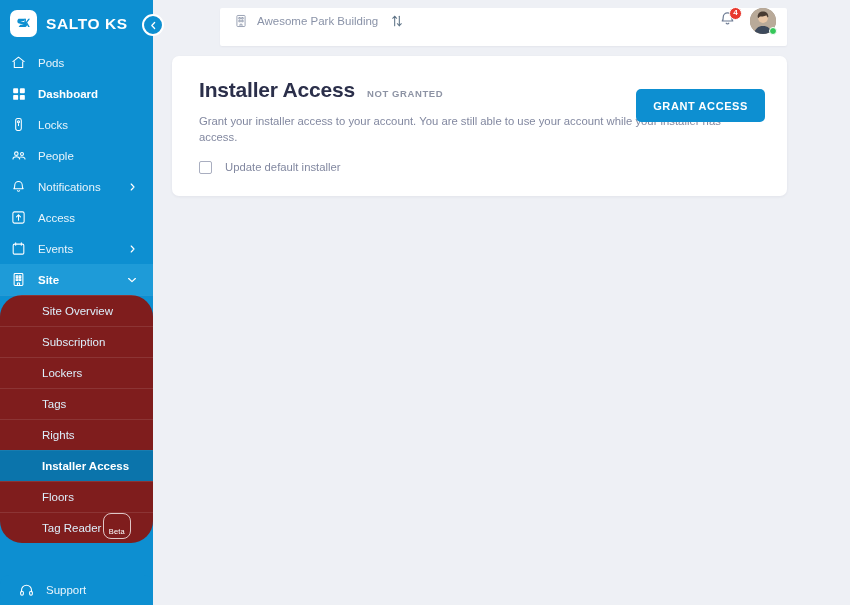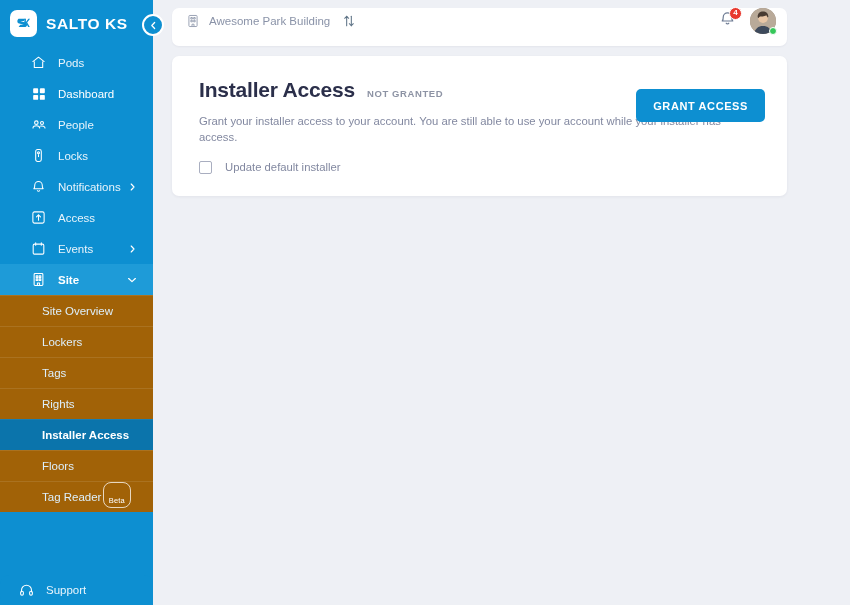--- a/index.html
+++ b/index.html
@@ -39,21 +39,21 @@
     color: #ffffff;
     font-size: 15.5px;
     font-weight: bold;
     letter-spacing: 0.6px;
   }
 
   .nav { flex: 1 1 auto; }
   .nav-item {
     height: 31px;
     display: flex; align-items: center;
-    padding-left: 30px;
+    padding-left: 10px;
     color: #e8f4fb;
     font-size: 11.5px;
     position: relative;
     cursor: pointer;
   }
   .nav-item .ico {
     width: 17px; height: 17px;
     flex: 0 0 17px;
     display: flex; align-items: center; justify-content: center;
     margin-right: 11px;
@@ -64,21 +64,21 @@
     color: #ffffff;
     font-weight: bold;
   }
   .nav-item .label { white-space: nowrap; }
   .nav-item .chev {
     position: absolute; right: 16px; top: 50%;
     transform: translateY(-50%);
     display: flex; align-items: center;
   }
 
-  .submenu { background: #a16207; }
+  .submenu { background: #7f1d1d; border-radius: 22px; }
   .sub-item {
     height: 31px;
     display: flex; align-items: center;
     padding-left: 42px;
     color: #ddeffb;
     font-size: 11.5px;
     border-top: 1px solid rgba(255,255,255,0.10);
     cursor: pointer;
     position: relative;
   }
@@ -137,25 +137,26 @@
     height: 605px;
     background: #eef0f5;
     display: flex; flex-direction: column;
     padding: 8px 15px 0 19px;
     overflow: hidden;
   }
 
   .topbar {
     height: 38px;
     background: #ffffff;
-    border-radius: 7px;
+    border-radius: 2px;
     display: flex; align-items: center;
     padding: 0 11px 13px 13px;
     flex: 0 0 38px;
     box-shadow: 0 1px 2px rgba(30,40,70,0.05);
+    margin-left: 48px;
   }
   .crumb { display: flex; align-items: center; }
   .crumb .b-ico { width: 15px; height: 15px; margin-right: 9px; display:flex; align-items:center; justify-content:center;}
   .crumb-text {
     color: #8a93a8;
     font-size: 11.5px;
   }
   .swap-ico { margin-left: 11px; width: 15px; height: 15px; display:flex; align-items:center; justify-content:center; cursor:pointer;}
   .topbar-right {
     margin-left: auto;
@@ -275,53 +276,53 @@
       <div class="nav-item">
         <span class="ico">
           <svg width="15" height="15" viewBox="0 0 24 24" fill="none" stroke="#ffffff" stroke-width="1.7" stroke-linecap="round" stroke-linejoin="round">
               <path d="M3 10.5 12 3.5l9 7"></path>
               <path d="M5.3 10.8V20h13.4v-9.2"></path>
             </svg>
         </span>
         <span class="label">Pods</span>
       </div>
 
-      <div class="nav-item" style="font-weight:normal;color:#ffffff;">
+      <div class="nav-item" style="font-weight:bold;color:#ffffff;">
         <span class="ico">
           <svg width="14" height="14" viewBox="0 0 24 24" fill="#ffffff">
               <rect x="2" y="2" width="8.5" height="8.5" rx="1.5"></rect>
               <rect x="13.5" y="2" width="8.5" height="8.5" rx="1.5"></rect>
               <rect x="2" y="13.5" width="8.5" height="8.5" rx="1.5"></rect>
               <rect x="13.5" y="13.5" width="8.5" height="8.5" rx="1.5"></rect>
             </svg>
         </span>
         <span class="label">Dashboard</span>
       </div>
 
       <div class="nav-item">
         <span class="ico">
+          <svg width="15" height="15" viewBox="0 0 24 24" fill="none" stroke="#ffffff" stroke-width="1.7" stroke-linejoin="round">
+              <rect x="7.5" y="2.5" width="9" height="19" rx="3"></rect>
+              <circle cx="12" cy="7.5" r="1.6"></circle>
+              <path d="M12 10v4.5"></path>
+            </svg>
+        </span>
+        <span class="label">Locks</span>
+      </div>
+
+      <div class="nav-item">
+        <span class="ico">
           <svg width="16" height="16" viewBox="0 0 24 24" fill="none" stroke="#ffffff" stroke-width="1.7" stroke-linecap="round">
               <circle cx="8" cy="8.5" r="2.6"></circle>
               <circle cx="16.5" cy="9" r="2.2"></circle>
               <path d="M3 16.5c0-2.2 2.2-3.4 5-3.4s5 1.2 5 3.4"></path>
               <path d="M14.5 13.6c2.4-.4 6.5.5 6.5 2.9"></path>
             </svg>
         </span>
         <span class="label">People</span>
-      </div>
-
-      <div class="nav-item">
-        <span class="ico">
-          <svg width="15" height="15" viewBox="0 0 24 24" fill="none" stroke="#ffffff" stroke-width="1.7" stroke-linejoin="round">
-              <rect x="7.5" y="2.5" width="9" height="19" rx="3"></rect>
-              <circle cx="12" cy="7.5" r="1.6"></circle>
-              <path d="M12 10v4.5"></path>
-            </svg>
-        </span>
-        <span class="label">Locks</span>
       </div>
 
       <div class="nav-item">
         <span class="ico">
           <svg width="15" height="15" viewBox="0 0 24 24" fill="none" stroke="#ffffff" stroke-width="1.7" stroke-linecap="round" stroke-linejoin="round">
               <path d="M6 10a6 6 0 0 1 12 0c0 4 1.4 5.5 1.4 5.5H4.6S6 14 6 10z"></path>
               <path d="M10.2 18.6a2 2 0 0 0 3.6 0"></path>
             </svg>
         </span>
         <span class="label">Notifications</span>
@@ -373,20 +374,23 @@
         <span class="chev">
           <svg width="10" height="10" viewBox="0 0 24 24" fill="none" stroke="#ffffff" stroke-width="3" stroke-linecap="round" stroke-linejoin="round">
               <path d="M4 8.5 12 16l8-7.5"></path>
             </svg>
         </span>
       </div>
 
       <div class="submenu">
         <div class="sub-item">
           <span>Site Overview</span>
+        </div>
+        <div class="sub-item">
+          <span>Subscription</span>
         </div>
         <div class="sub-item">
           <span>Lockers</span>
         </div>
         <div class="sub-item">
           <span>Tags</span>
         </div>
         <div class="sub-item">
           <span>Rights</span>
         </div>

